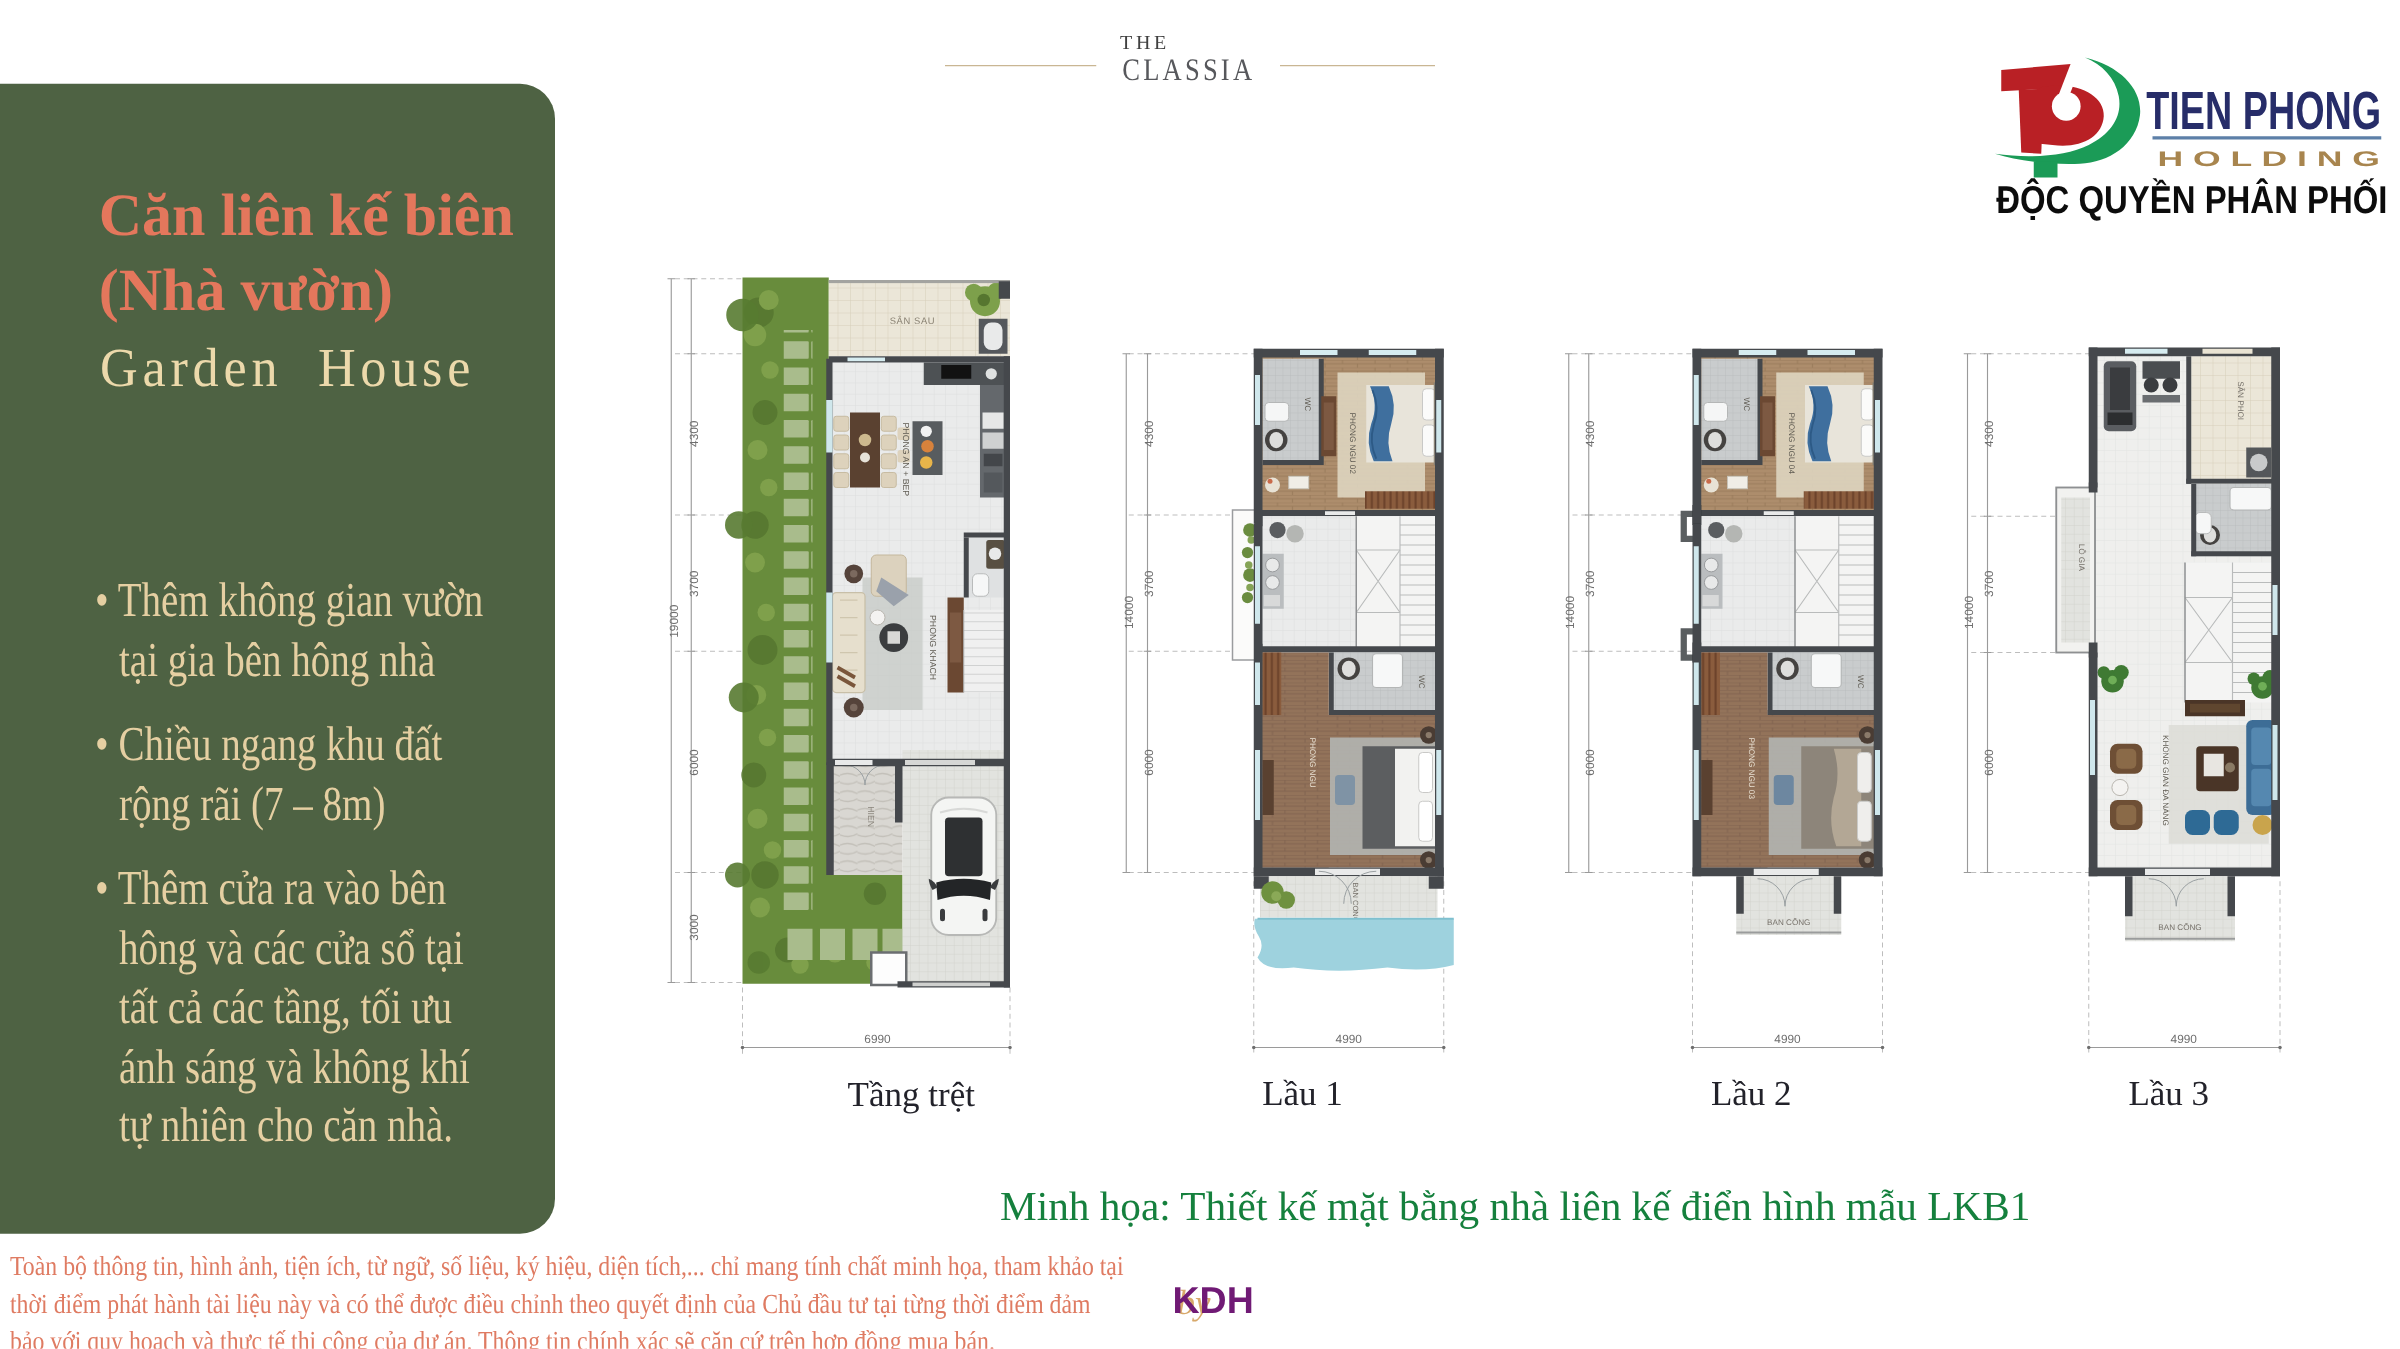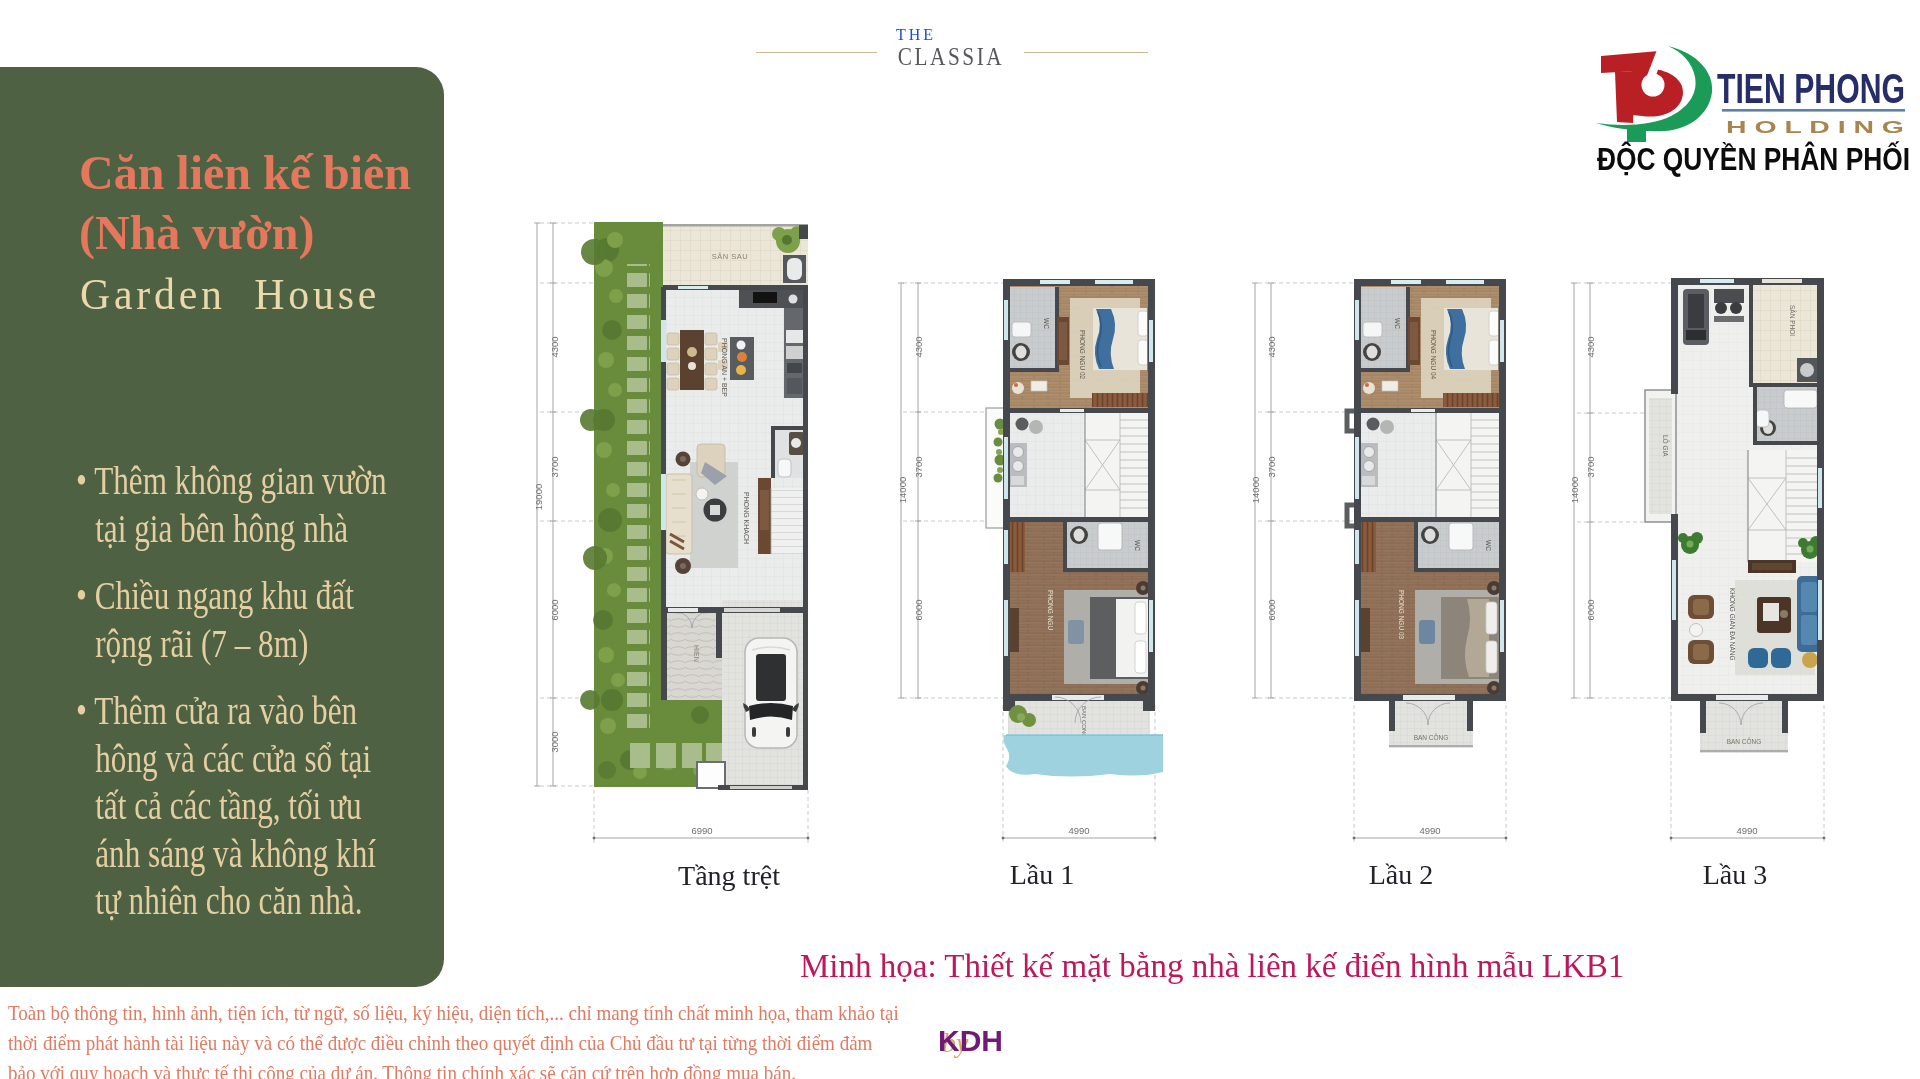--- a/index.html
+++ b/index.html
@@ -21,21 +21,21 @@
 
   <div style="margin-bottom:20px;">• Thêm không gian vườn<br><span style="padding-left:24px;">tại gia bên hông nhà</span></div>
 
   <div style="margin-bottom:20px;">• Chiều ngang khu đất<br><span style="padding-left:24px;">rộng rãi (7 – 8m)</span></div>
 
   <div>• Thêm cửa ra vào bên<br><span style="padding-left:24px;">hông và các cửa sổ tại</span><br><span style="padding-left:24px;">tất cả các tầng, tối ưu</span><br><span style="padding-left:24px;">ánh sáng và không khí</span><br><span style="padding-left:24px;">tự nhiên cho căn nhà.</span></div>
 </div>
 
 <div class="abs" style="left:756px;top:52px;width:121px;height:1px;background:#c9b693;"></div>
 
-<div class="abs" style="left:876px;top:26px;width:80px;text-align:center;font-size:16px;letter-spacing:3px;color:#1d4ed8;">THE</div>
+<div class="abs" style="left:876px;top:26px;width:80px;text-align:center;font-size:16px;letter-spacing:3px;color:#404040;">THE</div>
 
 <div class="abs" style="left:886px;top:43px;width:130px;text-align:center;font-size:25px;letter-spacing:3px;color:#57585c;transform:scaleX(0.85);transform-origin:center top;">CLASSIA</div>
 
 <div class="abs" style="left:1024px;top:52px;width:124px;height:1px;background:#c9b693;"></div>
 
 <svg class="abs" style="left:1570px;top:30px;" width="350" height="160" viewBox="0 0 350 160">
 
   <polygon points="31,26 89,21 87,40 31,43" fill="#b92025"></polygon>
 
   <polygon points="45,42 65,41 63,93 47,92" fill="#b92025"></polygon>
@@ -789,18 +789,18 @@
     </g>
 
     <circle cx="1671" cy="838" r="1.4" fill="#6e6e6e"></circle>
       <circle cx="1824" cy="838" r="1.4" fill="#6e6e6e"></circle>
       <text x="1747" y="834" font-family="Liberation Sans, sans-serif" font-size="9.5" fill="#6e6e6e" text-anchor="middle">4990</text>
 
     <text x="1735" y="884" font-size="28" fill="#22222a" text-anchor="middle">Lầu 3</text>
   </g>
 </svg>
 
-<div class="abs" style="left:800px;top:948px;width:820px;text-align:left;font-size:33px;color:#be185d;white-space:nowrap;">Minh họa: Thiết kế mặt bằng nhà liên kế điển hình mẫu LKB1</div>
+<div class="abs" style="left:800px;top:948px;width:820px;text-align:left;font-size:33px;color:#15803d;white-space:nowrap;">Minh họa: Thiết kế mặt bằng nhà liên kế điển hình mẫu LKB1</div>
 
 <div class="abs" style="left:8px;top:998px;width:1200px;font-size:22px;line-height:30px;color:#df7b62;transform:scaleX(0.865);transform-origin:left top;white-space:nowrap;">Toàn bộ thông tin, hình ảnh, tiện ích, từ ngữ, số liệu, ký hiệu, diện tích,... chỉ mang tính chất minh họa, tham khảo tại<br>thời điểm phát hành tài liệu này và có thể được điều chỉnh theo quyết định của Chủ đầu tư tại từng thời điểm đảm<br>bảo với quy hoạch và thực tế thi công của dự án. Thông tin chính xác sẽ căn cứ trên hợp đồng mua bán.</div>
 
 <div class="abs" style="left:906px;top:1027px;font-size:28px;font-style:italic;color:#d8a96b;margin-left:36px;">by</div>
 <div class="abs" style="left:938px;top:1024px;font-size:30px;font-family:'Liberation Sans',sans-serif;font-weight:bold;letter-spacing:0px;color:#701a75;">KDH</div>
 
 </body></html>

